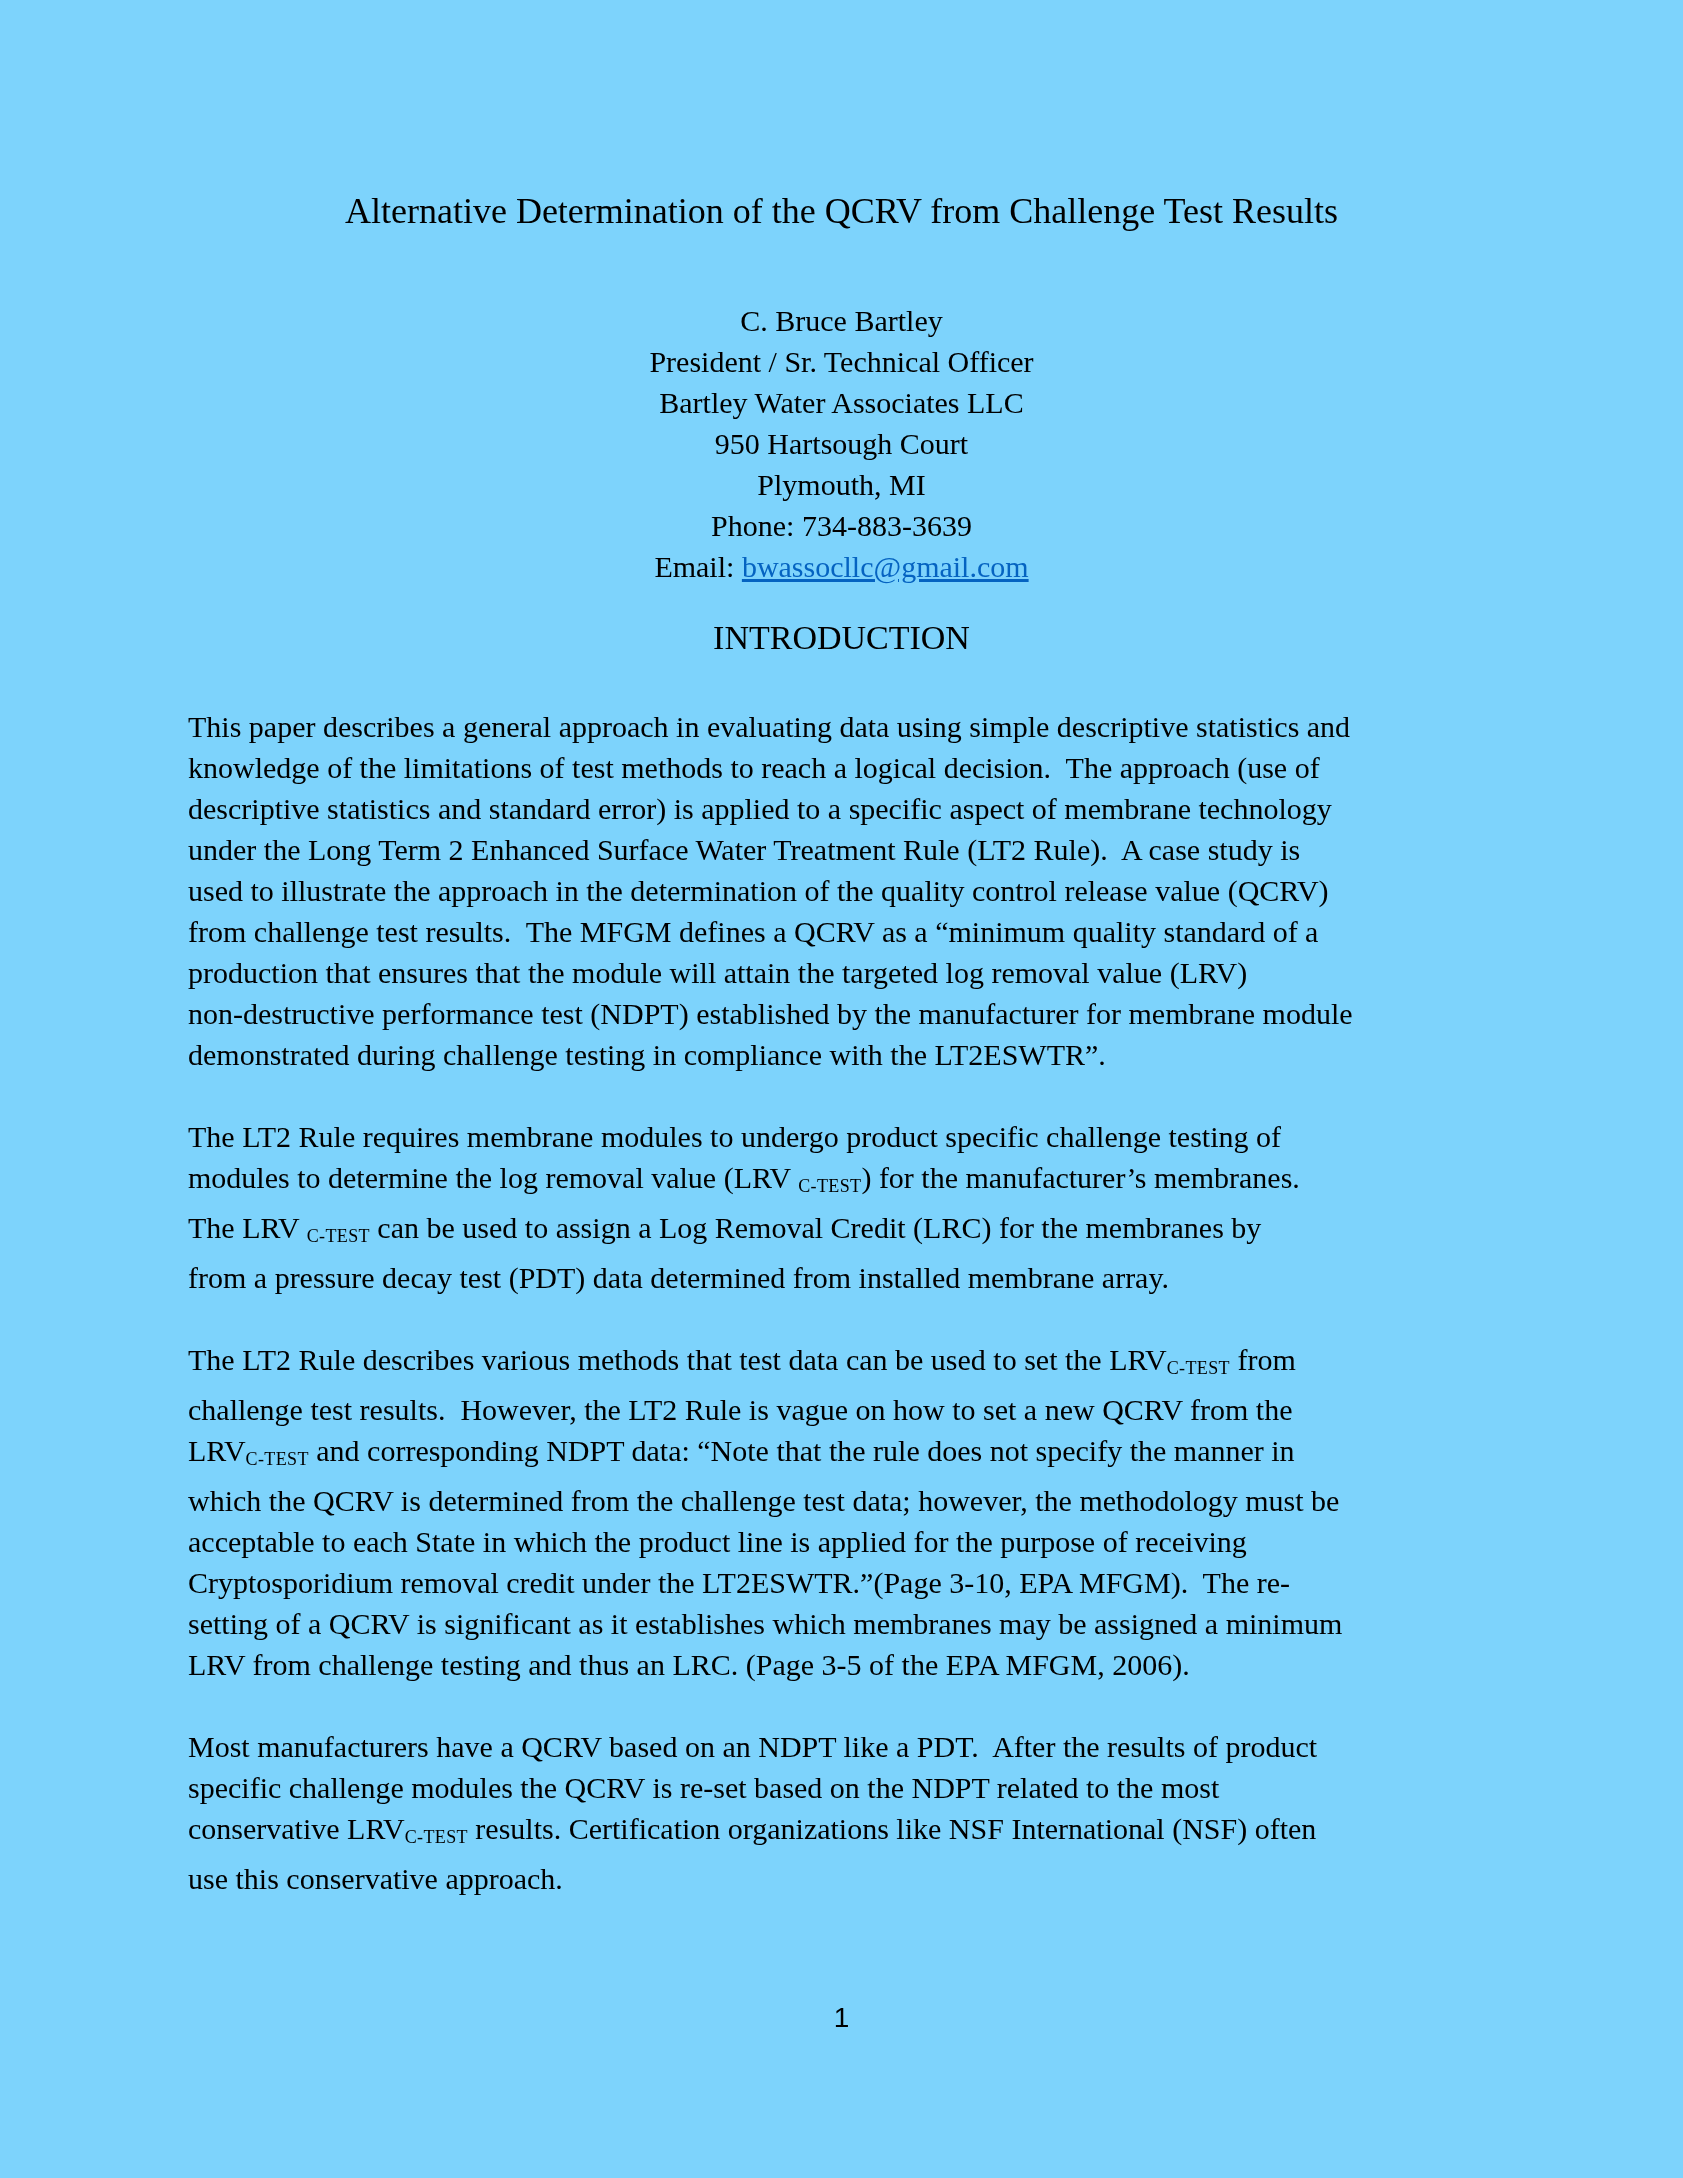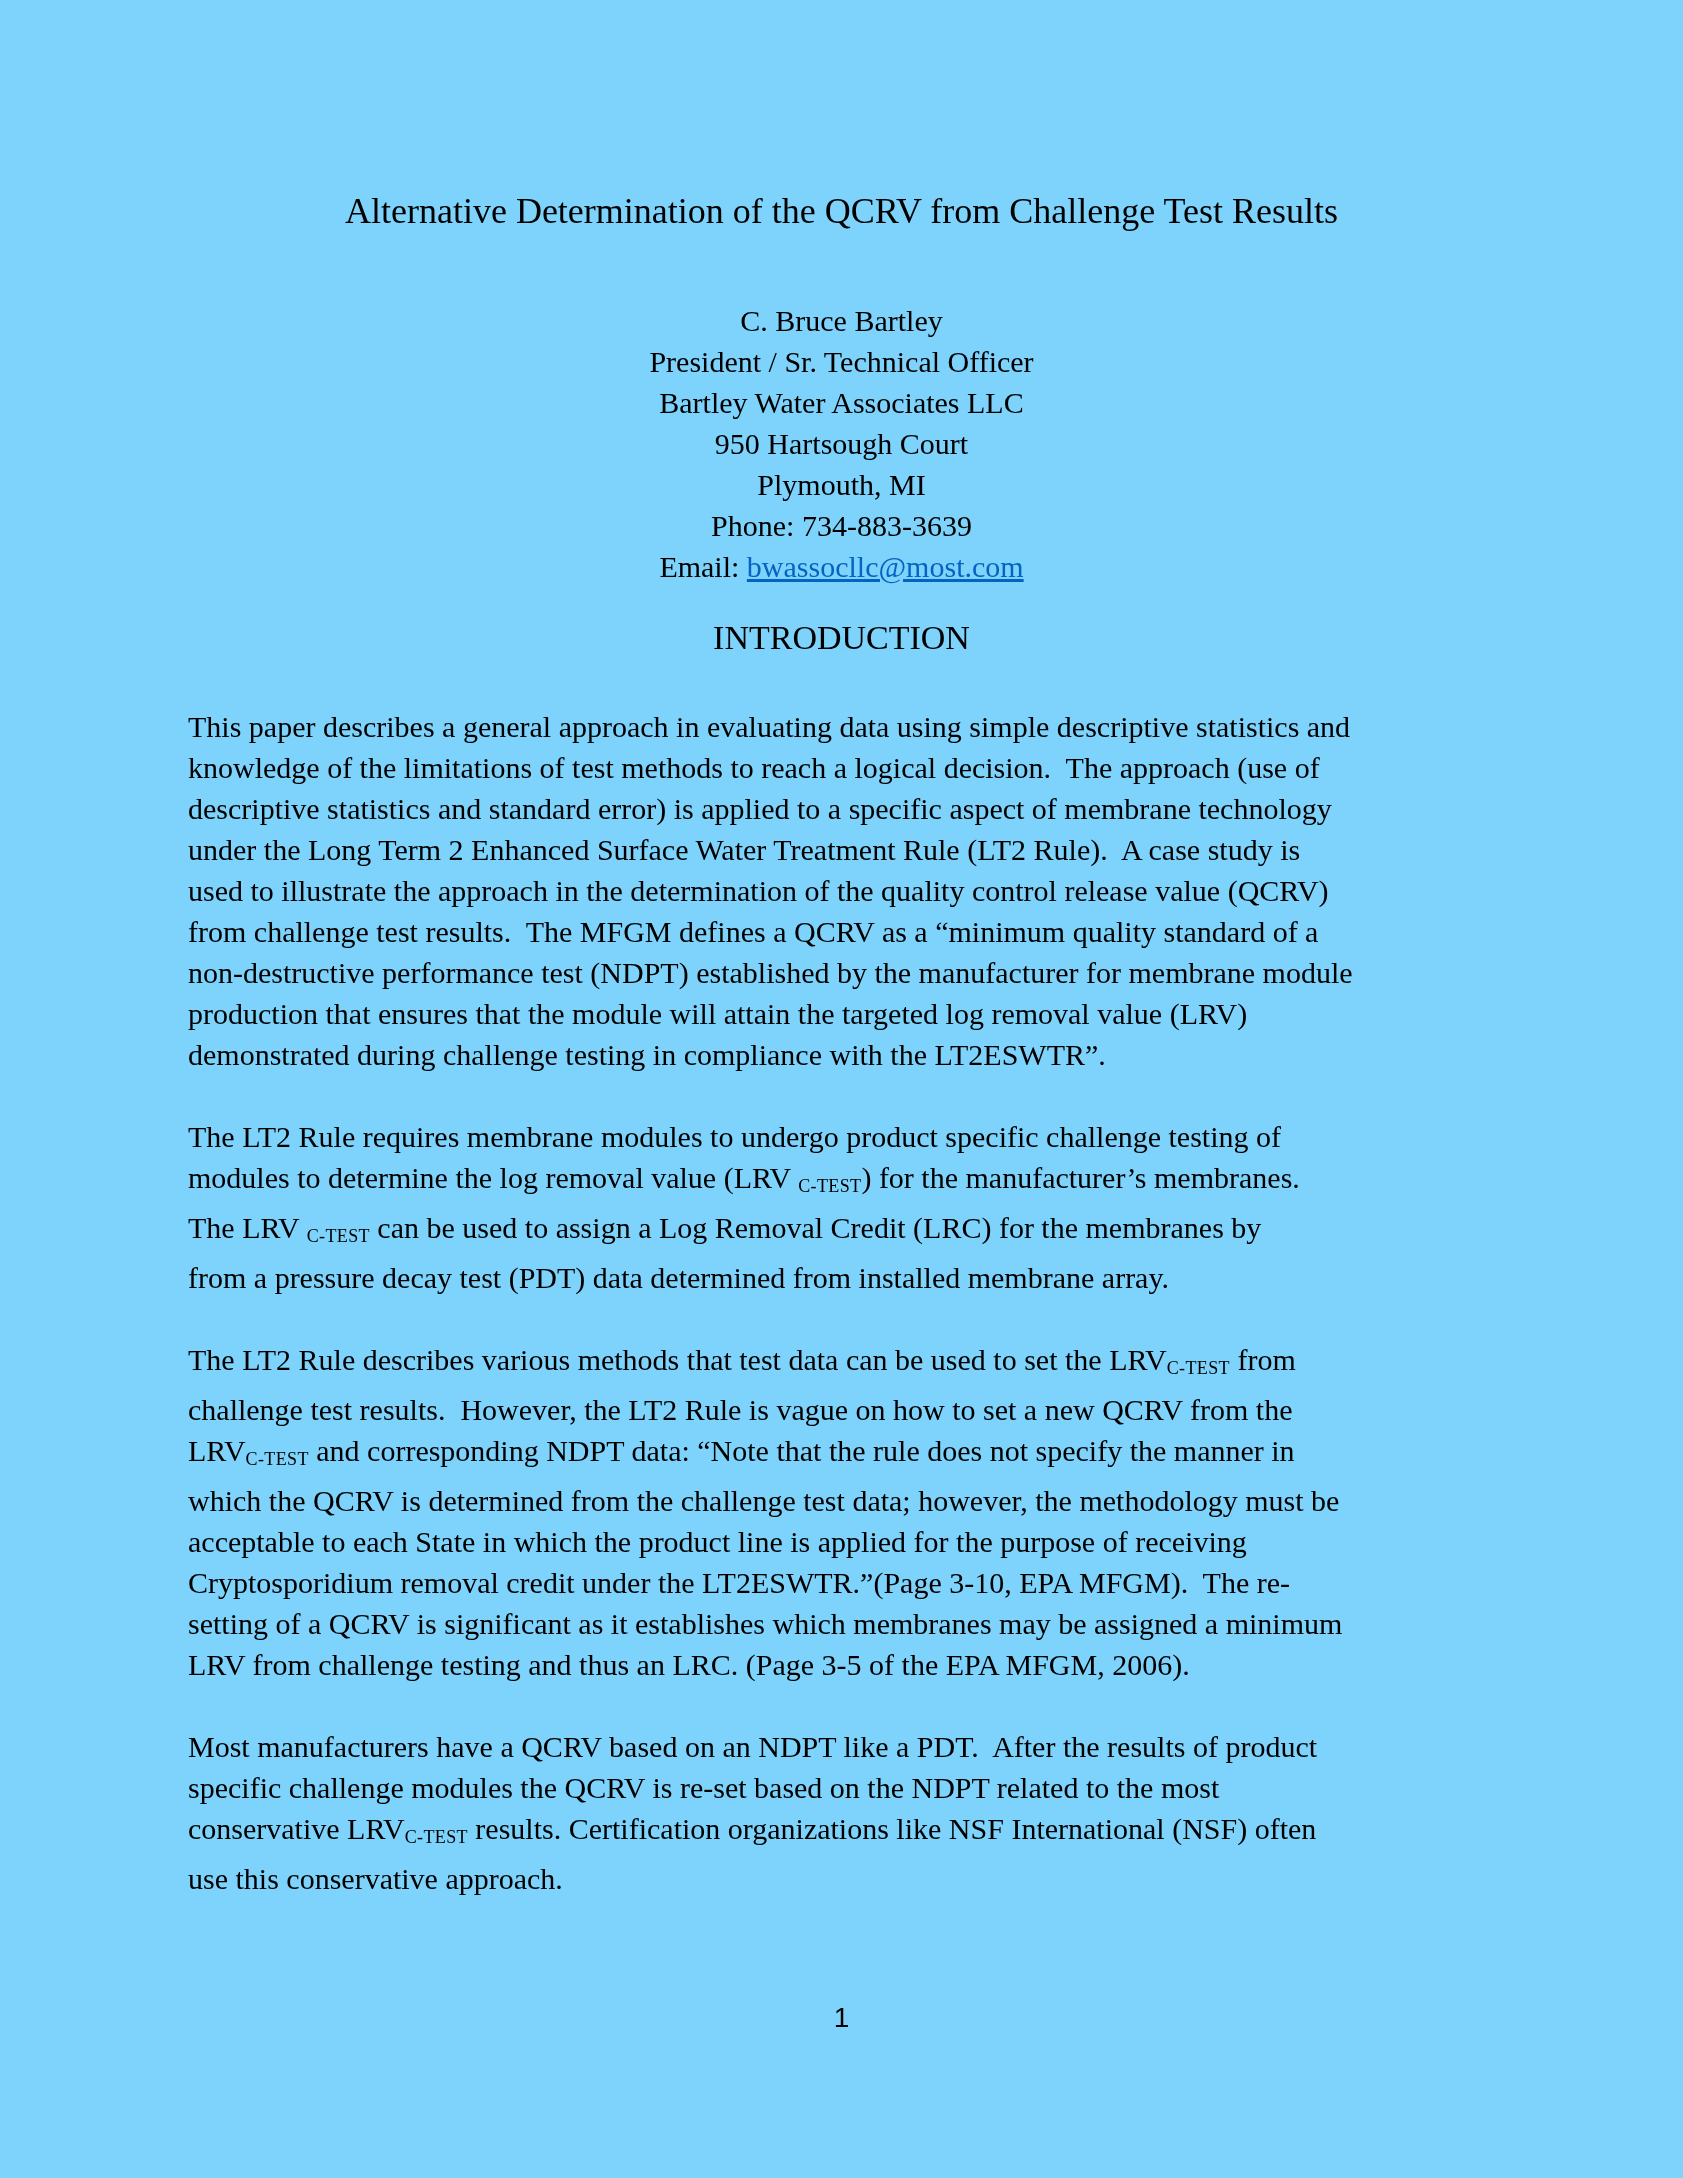--- a/index.html
+++ b/index.html
@@ -63,35 +63,35 @@
 
     <div class="authors">
       <div>
           <div class="center-line">C. Bruce Bartley</div>
           <div class="center-line">President / Sr. Technical Officer</div>
           <div class="center-line">Bartley Water Associates LLC</div>
           <div class="center-line">950 Hartsough Court</div>
           <div class="center-line">Plymouth, MI</div>
           <div class="center-line">Phone: 734-883-3639</div>
         </div>
-      <div class="center-line"><span>Email: </span><a class="email-link">bwassocllc@most.com</a></div>
+      <div class="center-line"><span>Email: </span><a class="email-link">bwassocllc@gmail.com</a></div>
     </div>
 
     <div class="section-heading">INTRODUCTION</div>
 
     <div class="paragraphs">
         <div class="para">
           <div class="line"><span>This paper describes a general approach in evaluating data using simple descriptive statistics and</span></div>
           <div class="line"><span>knowledge of the limitations of test methods to reach a logical decision.  The approach (use of</span></div>
           <div class="line"><span>descriptive statistics and standard error) is applied to a specific aspect of membrane technology</span></div>
           <div class="line"><span>under the Long Term 2 Enhanced Surface Water Treatment Rule (LT2 Rule).  A case study is</span></div>
           <div class="line"><span>used to illustrate the approach in the determination of the quality control release value (QCRV)</span></div>
           <div class="line"><span>from challenge test results.  The MFGM defines a QCRV as a “minimum quality standard of a</span></div>
+          <div class="line"><span>production that ensures that the module will attain the targeted log removal value (LRV)</span></div>
           <div class="line"><span>non-destructive performance test (NDPT) established by the manufacturer for membrane module</span></div>
-          <div class="line"><span>production that ensures that the module will attain the targeted log removal value (LRV)</span></div>
           <div class="line"><span>demonstrated during challenge testing in compliance with the LT2ESWTR”.</span></div>
         </div>
         <div class="para">
           <div class="line"><span>The LT2 Rule requires membrane modules to undergo product specific challenge testing of</span></div>
           <div class="line"><span>modules to determine the log removal value (LRV </span><span class="sub">C-TEST</span><span>) for the manufacturer’s membranes.</span></div>
           <div class="line"><span>The LRV </span><span class="sub">C-TEST</span><span> can be used to assign a Log Removal Credit (LRC) for the membranes by</span></div>
           <div class="line"><span>from a pressure decay test (PDT) data determined from installed membrane array.</span></div>
         </div>
         <div class="para">
           <div class="line"><span>The LT2 Rule describes various methods that test data can be used to set the LRV</span><span class="sub">C-TEST</span><span> from</span></div>

